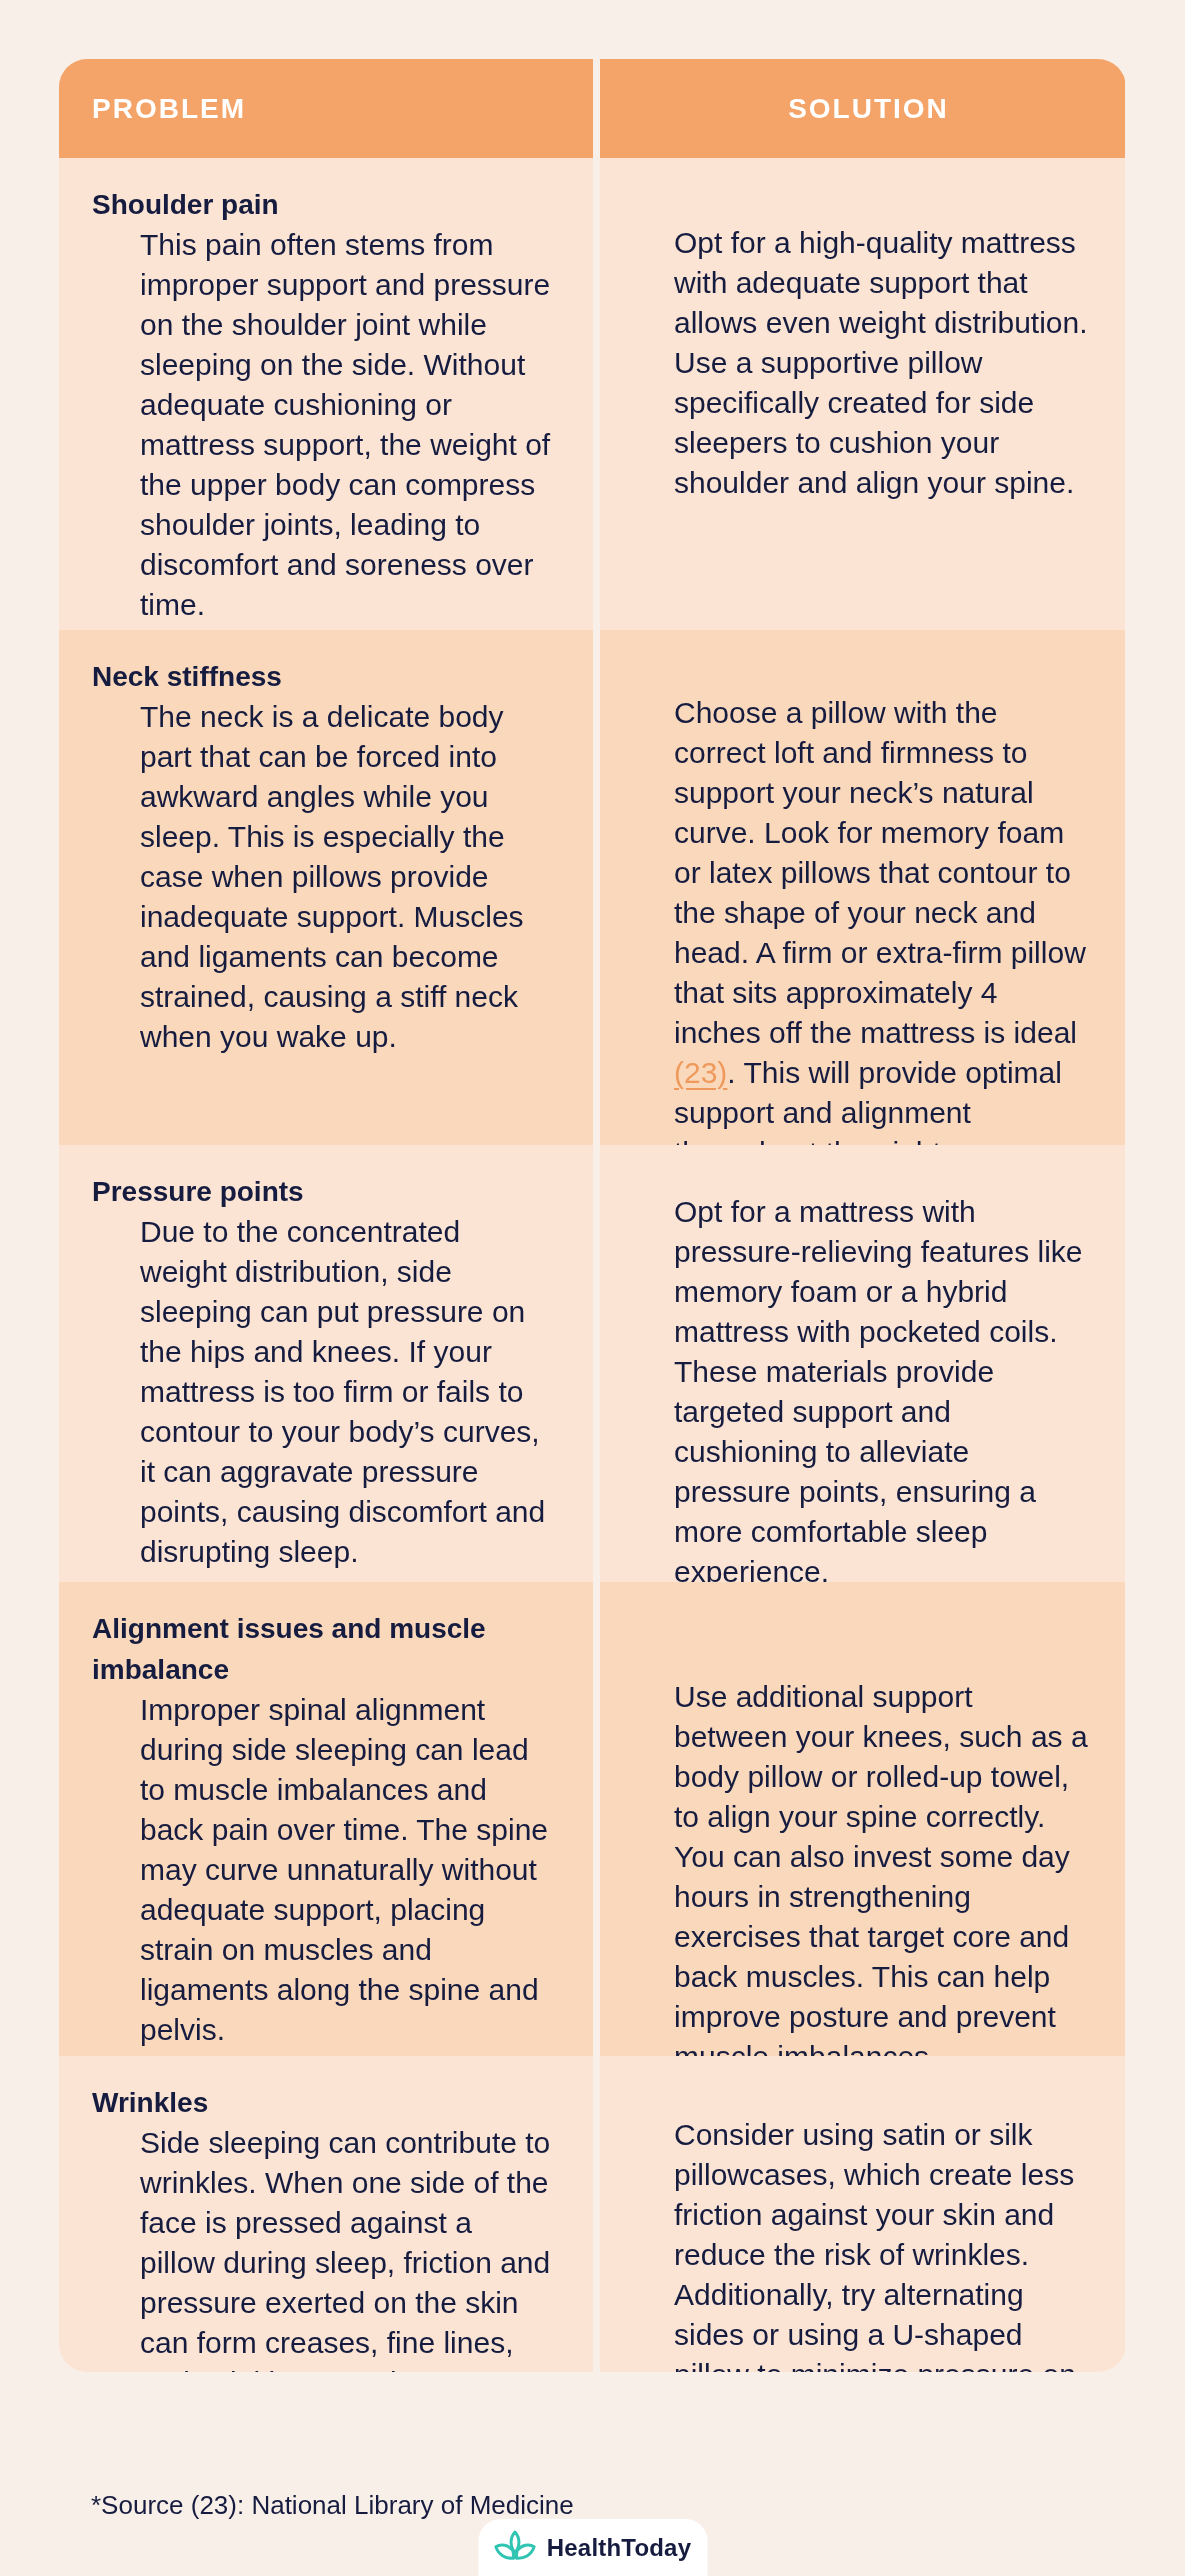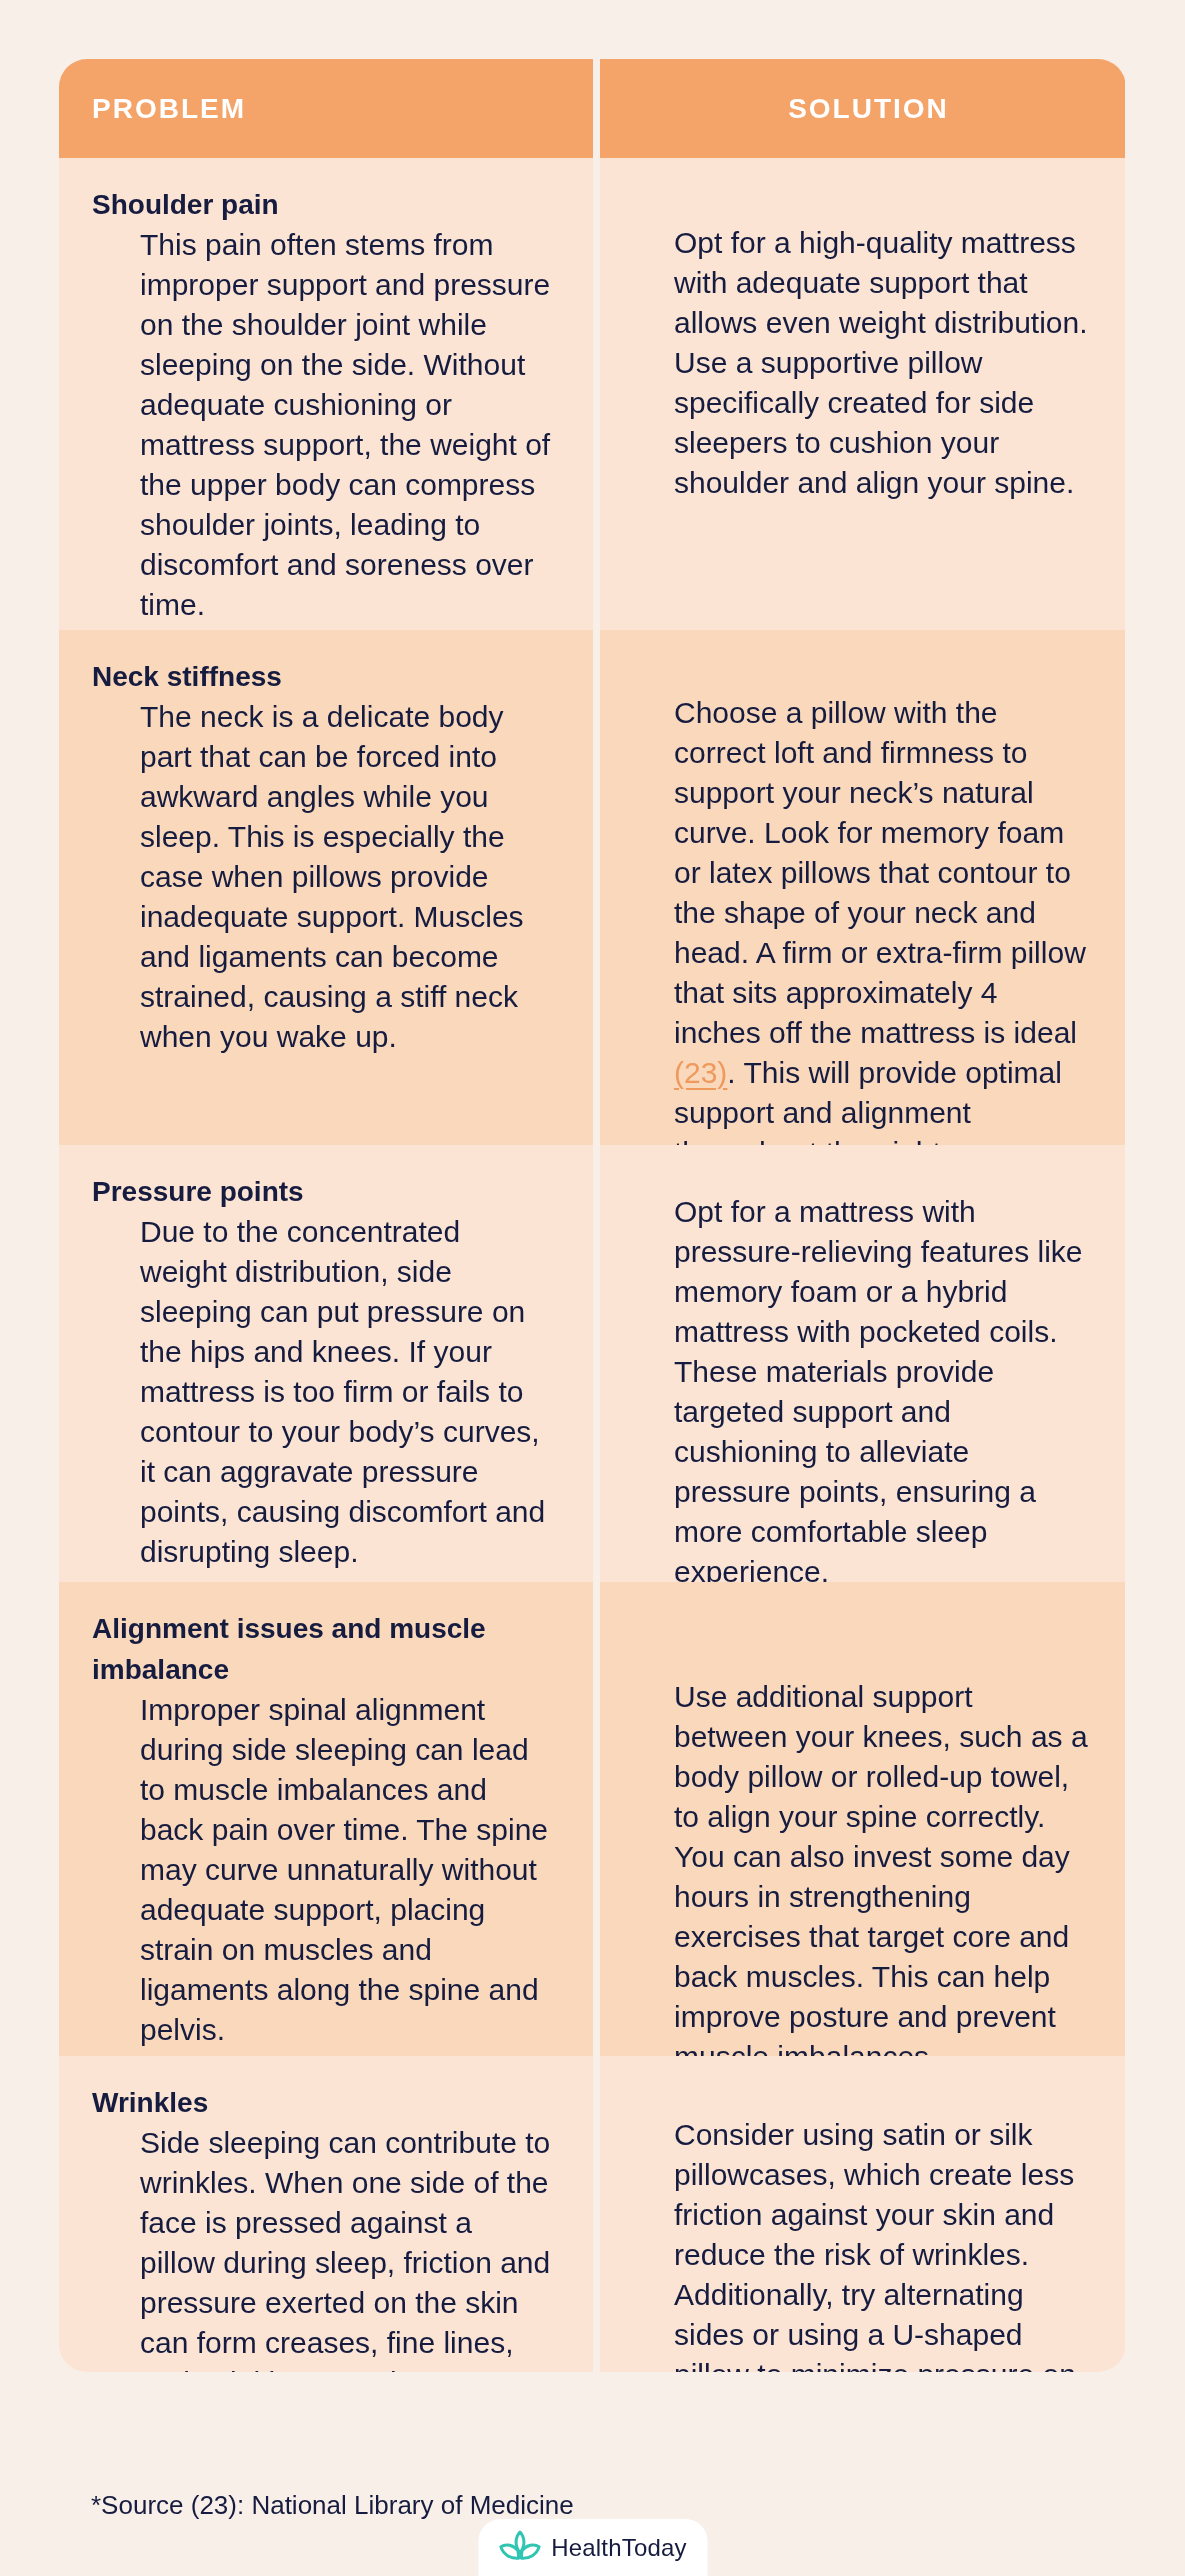--- a/index.html
+++ b/index.html
@@ -37,21 +37,21 @@
   .row:nth-child(4) .cell.right{padding-top:95px;}
   .row:nth-child(5) .cell.right{padding-top:59px;}
   .cell-title{font-size:28px;line-height:41px;font-weight:700;}
   .cell-body{font-size:30px;line-height:40px;margin-left:48px;}
   .cite-link{color:var(--link-orange);text-decoration:underline;
              text-decoration-thickness:2px;text-underline-offset:5px;text-align:center;}
   .footnote{position:absolute;left:91px;top:2489px;font-size:26px;line-height:32px;}
   .logo-pill{position:absolute;left:50%;bottom:0;transform:translateX(-50%);
     width:229px;height:57px;background:var(--pill-white);border-radius:22px 22px 0 0;
     display:flex;align-items:center;justify-content:center;gap:10px;}
-  .brand{font-size:24px;font-weight:400;color:var(--ink-navy);letter-spacing:0.2px;}
+  .brand{font-size:24px;font-weight:700;color:var(--ink-navy);letter-spacing:0.2px;}
   .lotus{width:43px;height:38px;flex:0 0 auto;}
 </style>
 </head>
 <body>
 
 <div class="pstable">
   <div class="thead">
     <div class="th left">
       <span>PROBLEM</span>
     </div>

